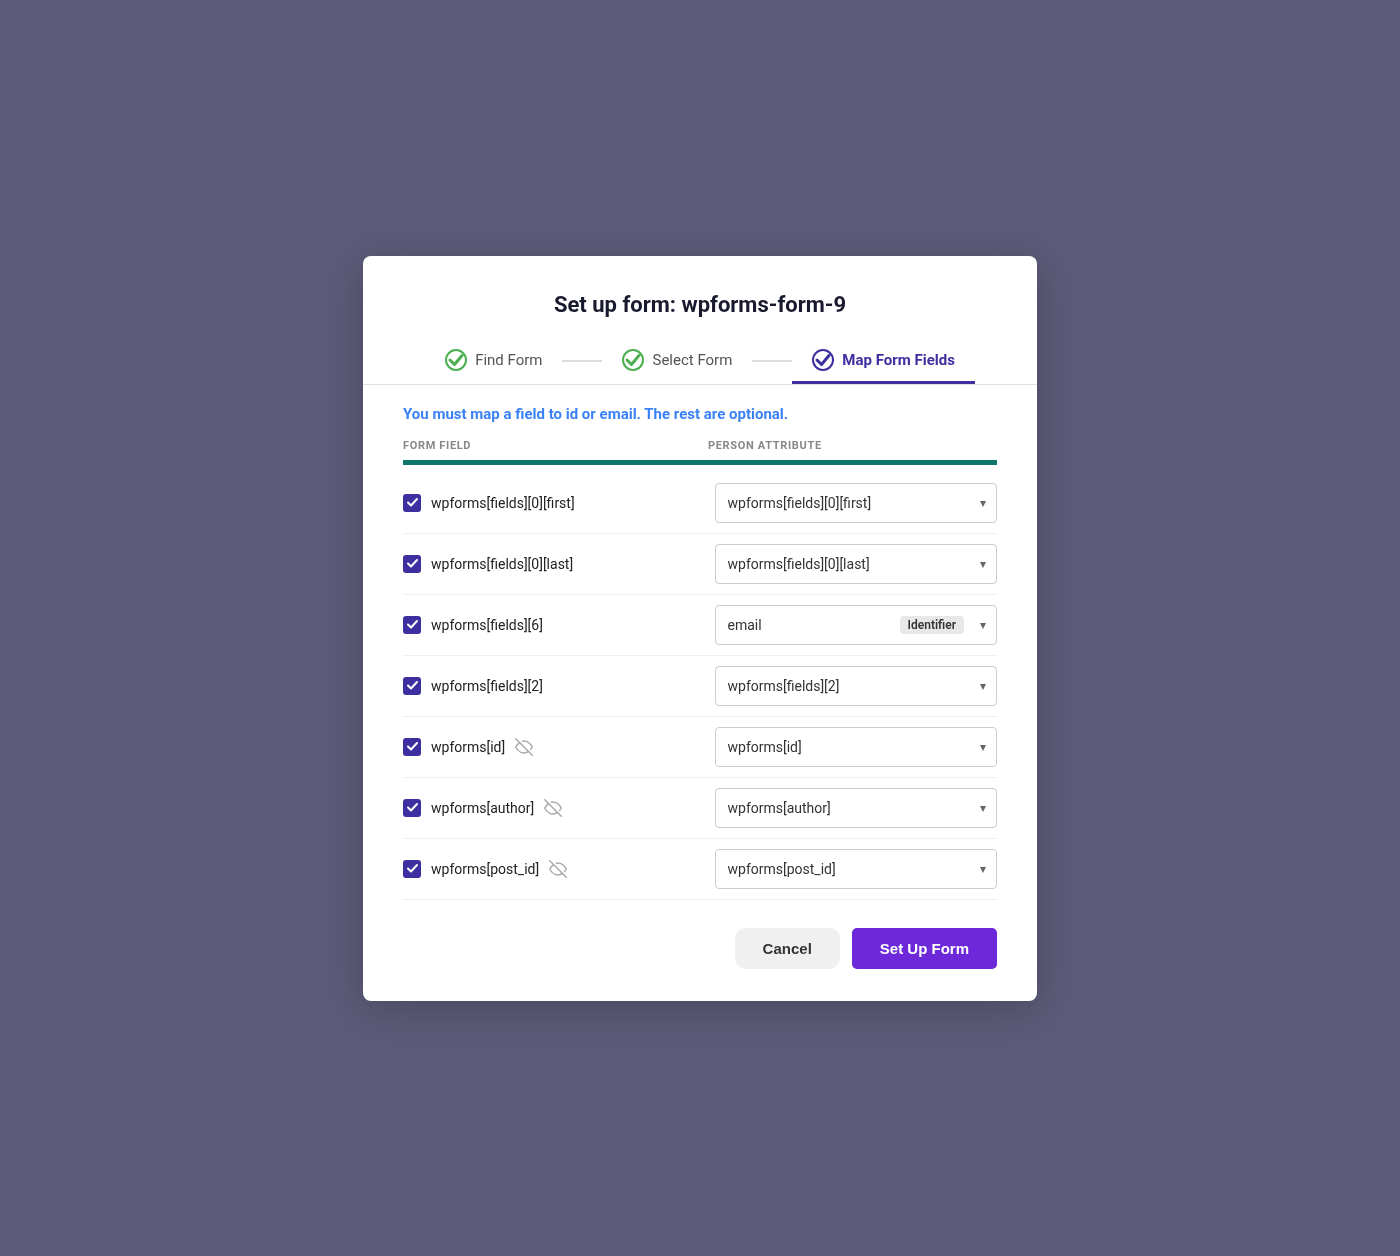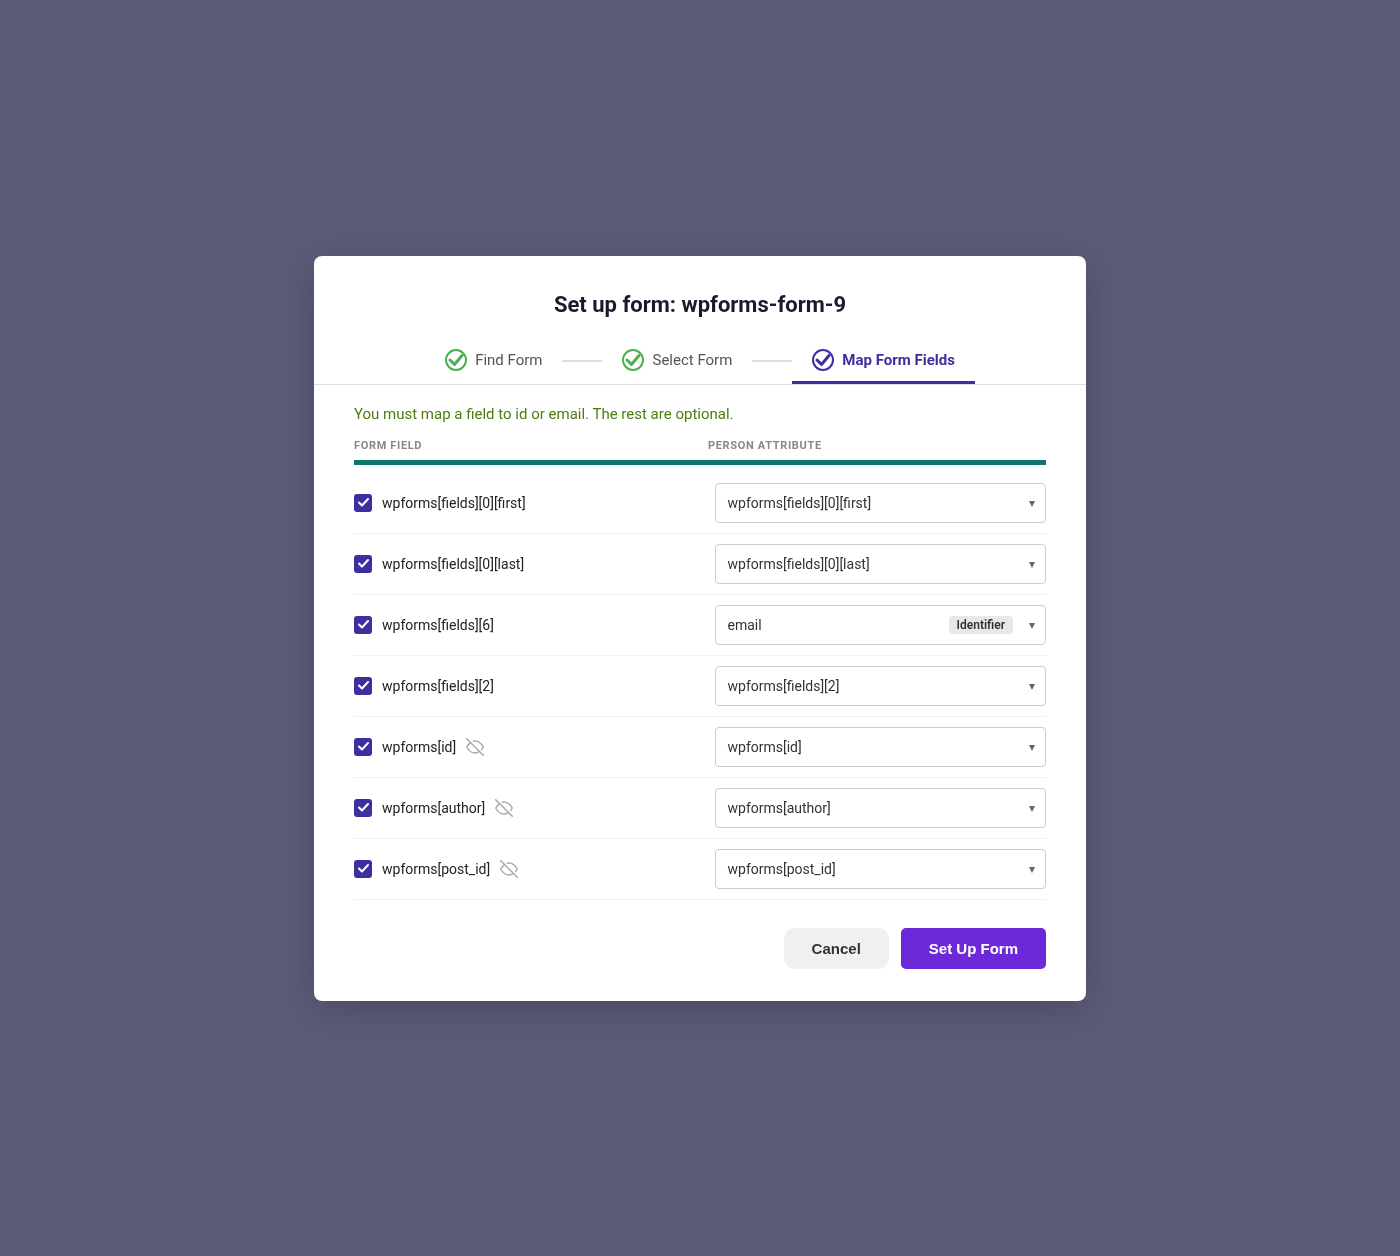--- a/index.html
+++ b/index.html
@@ -20,21 +20,21 @@
       position: fixed;
       inset: 0;
       background: rgba(80, 80, 110, 0.55);
     }
 
     .modal {
       position: relative;
       z-index: 10;
       background: #fff;
       border-radius: 8px;
-      width: 772px;
+      width: 674px;
       padding: 36px 40px 32px 40px;
       box-shadow: 0 8px 40px rgba(0,0,0,0.22);
     }
 
     .modal-title {
       text-align: center;
       font-size: 22px;
       font-weight: 700;
       color: #1a1a2e;
       margin-bottom: 22px;
@@ -94,22 +94,23 @@
     }
 
     hr.steps-sep {
       border: none;
       border-top: 1px solid #e0e0e0;
       margin: 0 -40px;
     }
 
     .instruction {
       font-size: 15px;
-      color: #4d7c0f;
+      color: #3b82f6;
       margin: 20px 0 16px 0;
+      font-weight: bold;
     }
 
     .table-header {
       display: grid;
       grid-template-columns: 1fr 1fr;
       padding: 0 0 8px 0;
       border-bottom: 5px solid #0f766e;
     }
 
     .col-label {

